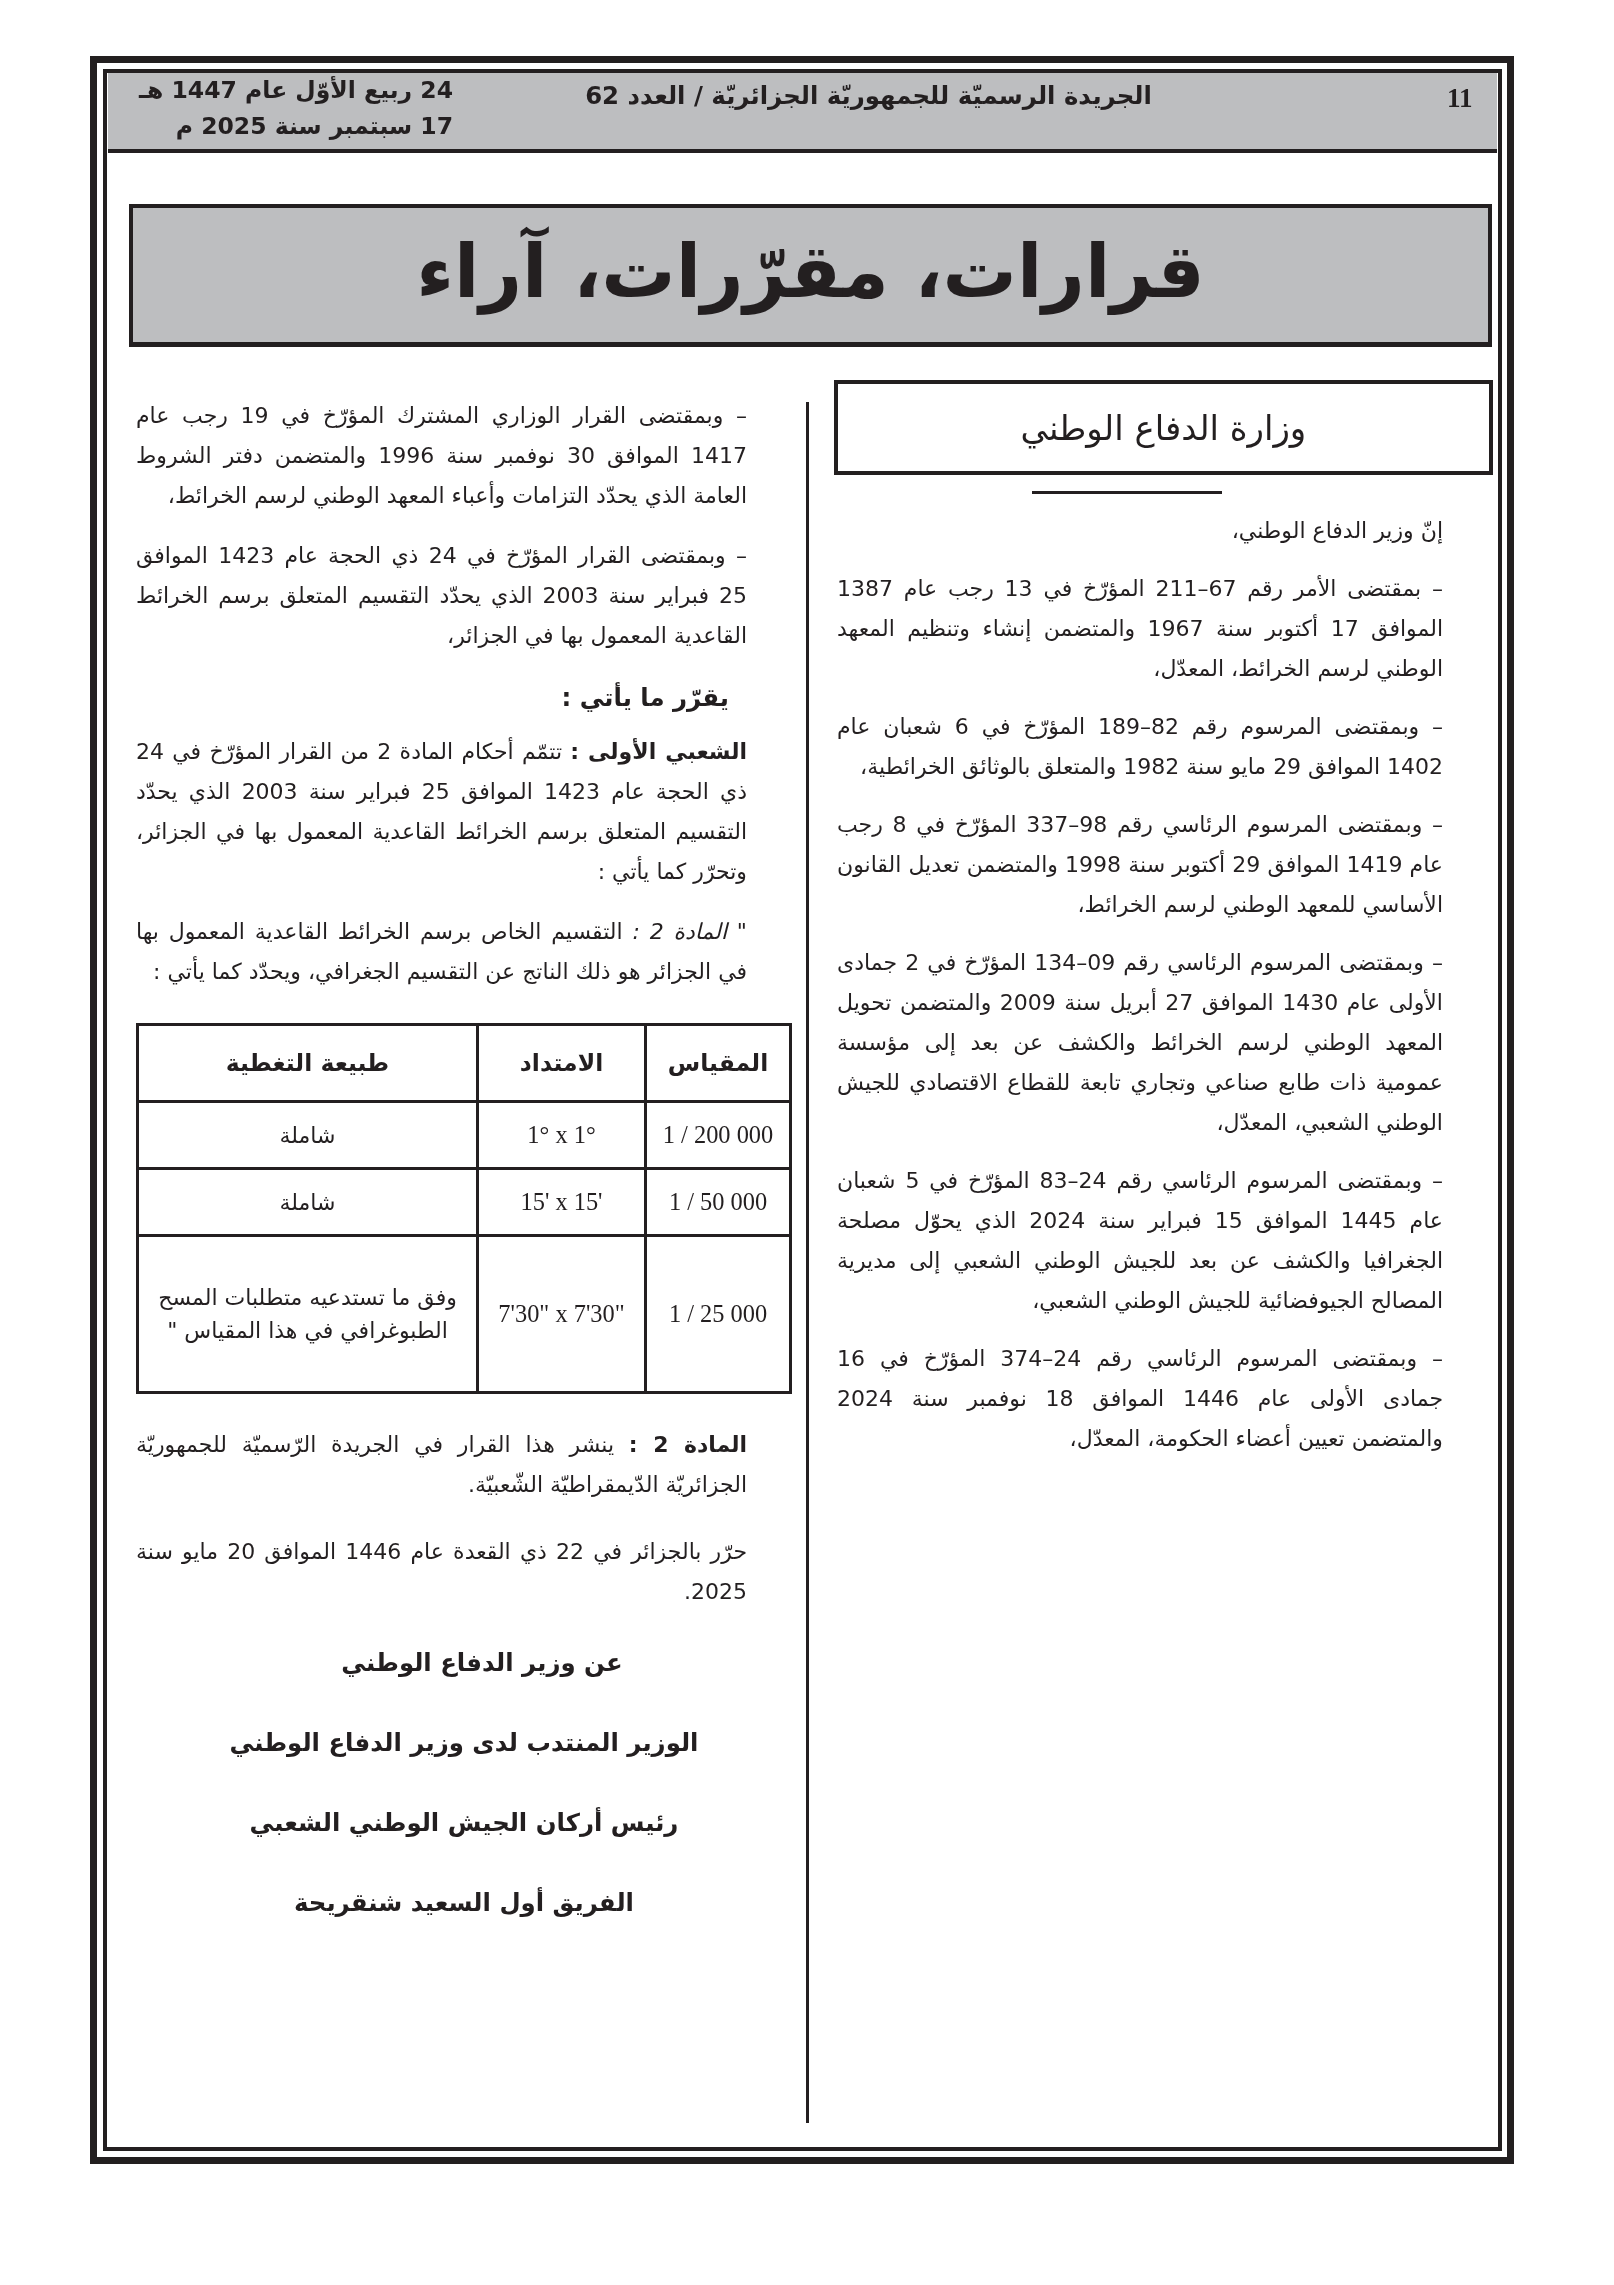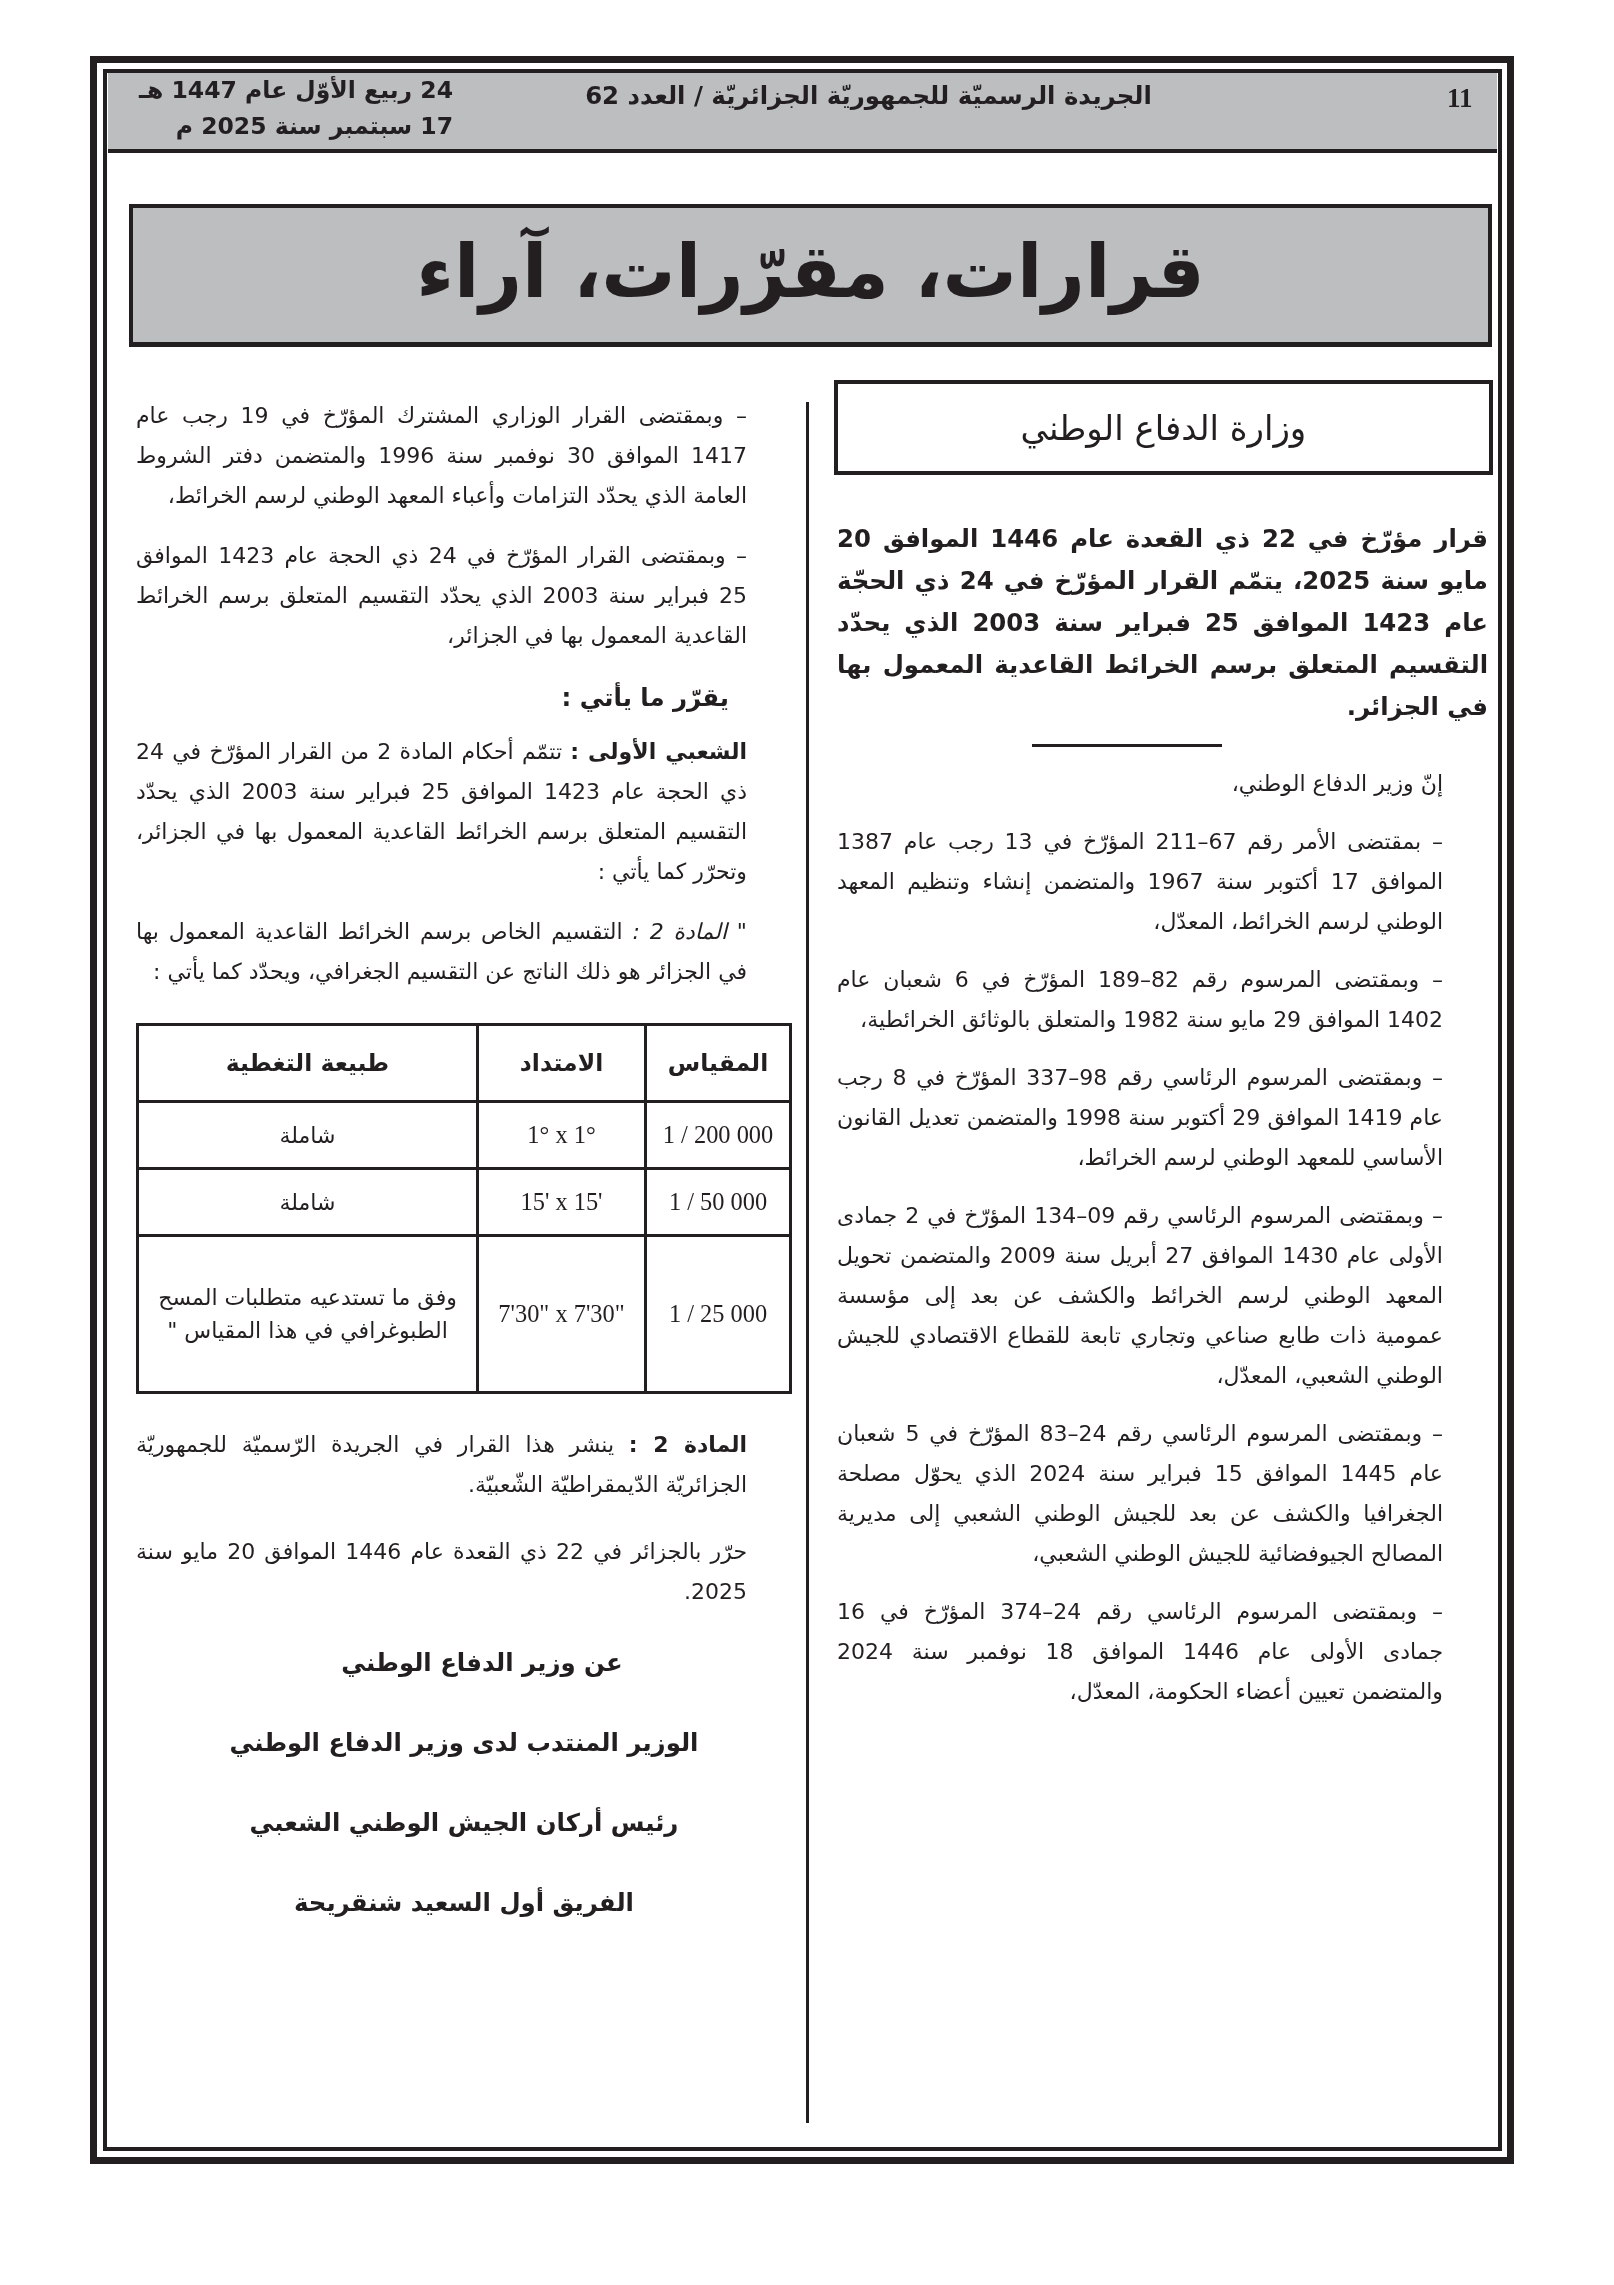--- a/index.html
+++ b/index.html
@@ -63,21 +63,20 @@
   <div>17 سبتمبر سنة 2025 م</div>
 </div>
 
 <div class="abs title-box"></div>
 <div class="abs title-text rtl" dir="rtl">قرارات، مقرّرات، آراء</div>
 
 <div class="abs col-divider"></div>
 
 <div class="abs col-right rtl" dir="rtl">
   <div class="ministry-box">وزارة الدفاع الوطني</div>
-  <div class="decision-title">قرار مؤرّخ في 22 ذي القعدة عام 1446 الموافق 20 مايو سنة 2025، يتمّم القرار المؤرّخ في 24 ذي الحجّة عام 1423 الموافق 25 فبراير سنة 2003 الذي يحدّد التقسيم المتعلق برسم الخرائط القاعدية المعمول بها في الجزائر.</div>
   <div class="short-rule"></div>
   <p class="para indent" style="margin-top:17px">إنّ وزير الدفاع الوطني،</p>
   <p class="para indent">– بمقتضى الأمر رقم 67–211 المؤرّخ في 13 رجب عام 1387 الموافق 17 أكتوبر سنة 1967 والمتضمن إنشاء وتنظيم المعهد الوطني لرسم الخرائط، المعدّل،</p>
   <p class="para indent">– وبمقتضى المرسوم رقم 82–189 المؤرّخ في 6 شعبان عام 1402 الموافق 29 مايو سنة 1982 والمتعلق بالوثائق الخرائطية،</p>
   <p class="para indent">– وبمقتضى المرسوم الرئاسي رقم 98–337 المؤرّخ في 8 رجب عام 1419 الموافق 29 أكتوبر سنة 1998 والمتضمن تعديل القانون الأساسي للمعهد الوطني لرسم الخرائط،</p>
   <p class="para indent">– وبمقتضى المرسوم الرئاسي رقم 09–134 المؤرّخ في 2 جمادى الأولى عام 1430 الموافق 27 أبريل سنة 2009 والمتضمن تحويل المعهد الوطني لرسم الخرائط والكشف عن بعد إلى مؤسسة عمومية ذات طابع صناعي وتجاري تابعة للقطاع الاقتصادي للجيش الوطني الشعبي، المعدّل،</p>
   <p class="para indent">– وبمقتضى المرسوم الرئاسي رقم 24–83 المؤرّخ في 5 شعبان عام 1445 الموافق 15 فبراير سنة 2024 الذي يحوّل مصلحة الجغرافيا والكشف عن بعد للجيش الوطني الشعبي إلى مديرية المصالح الجيوفضائية للجيش الوطني الشعبي،</p>
   <p class="para indent">– وبمقتضى المرسوم الرئاسي رقم 24–374 المؤرّخ في 16 جمادى الأولى عام 1446 الموافق 18 نوفمبر سنة 2024 والمتضمن تعيين أعضاء الحكومة، المعدّل،</p>
 </div>
 

